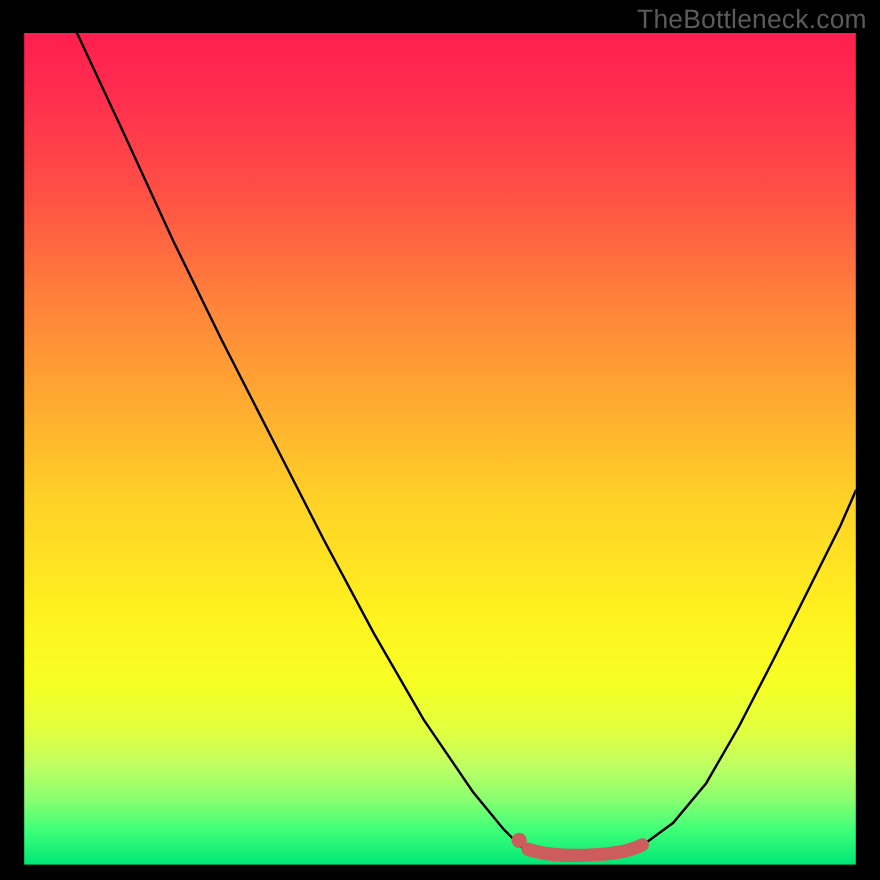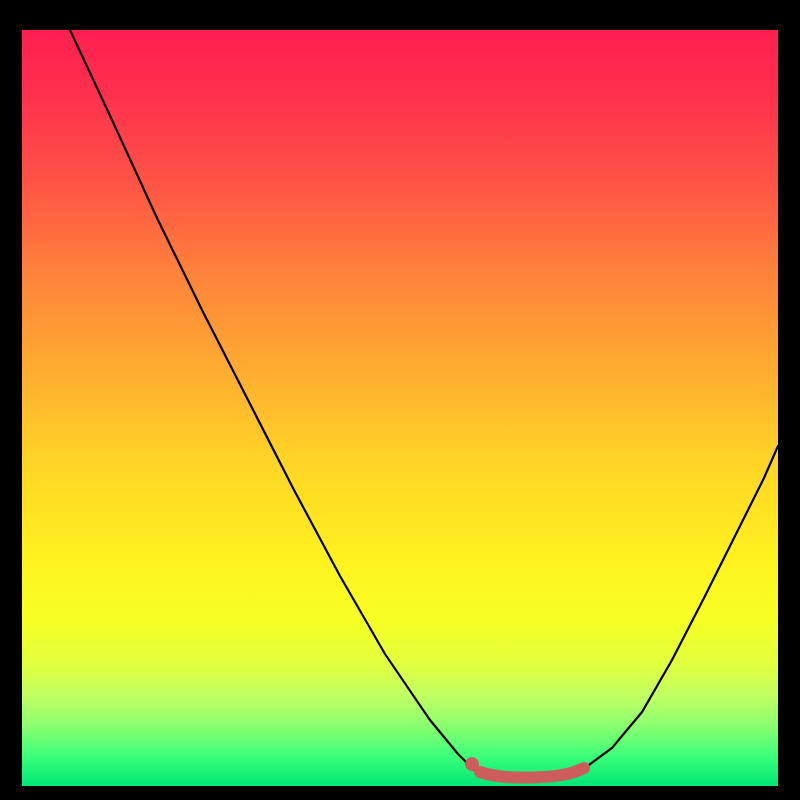--- a/index.html
+++ b/index.html
@@ -62,20 +62,21 @@
     stroke-linecap: round;
   }
   .highlight-dot {
     fill: #cd5c5c;
   }
 </style>
 </head>
 <body>
 
 <div class="frame">
+  <div class="watermark">TheBottleneck.com</div>
 
   <div class="plot">
     <svg class="curves" viewBox="0 0 756 756" preserveAspectRatio="none">
 
       <path class="curve-main" d="M 48 0
                L 90 90
                L 135 188
                L 180 280
                L 226 370
                L 272 460

